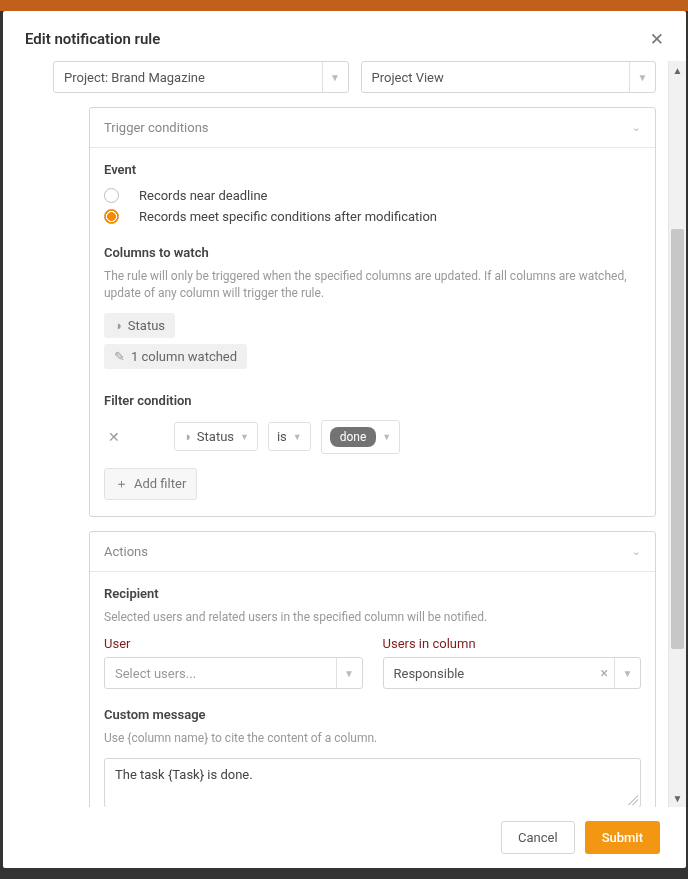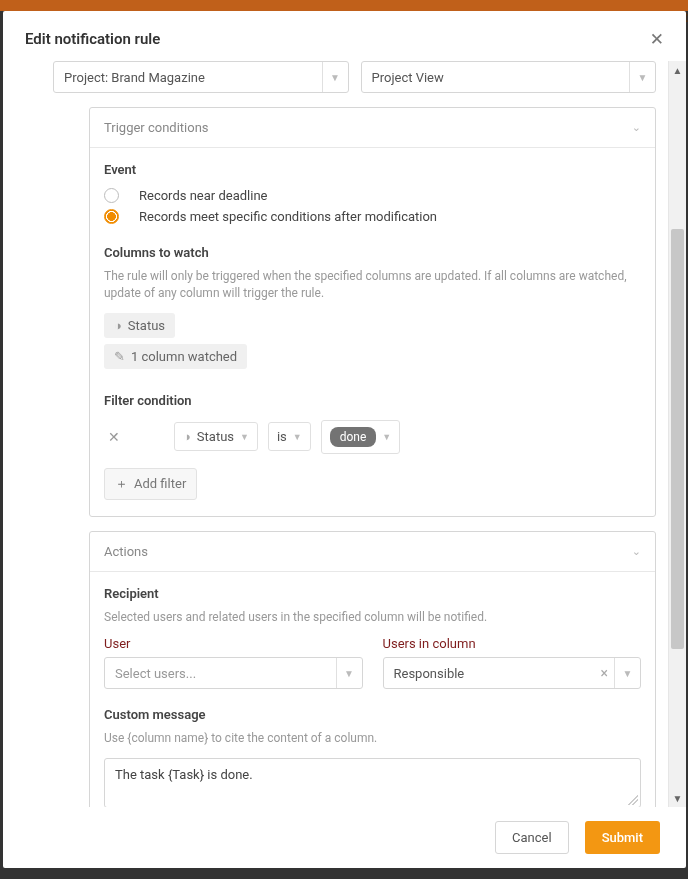--- a/index.html
+++ b/index.html
@@ -235,21 +235,21 @@
     position:absolute;
     right:2px; bottom:2px;
     width:10px; height:10px;
     background: linear-gradient(135deg, transparent 50%, #ccc 50% 60%, transparent 60% 70%, #ccc 70% 80%, transparent 80%);
   }
   .modal-footer {
     flex-shrink:0;
     padding: 14px 26px 14px 22px;
     display:flex;
     justify-content:flex-end;
-    gap:16px;
+    gap:10px;
     border-top: 0;
   }
   .btn {
     padding: 8px 16px;
     border-radius:3px;
     font-size:13px;
     cursor:pointer;
     border:1px solid transparent;
   }
   .btn-cancel { background:#fff; border-color:#d6d6d6; color:#555; }

